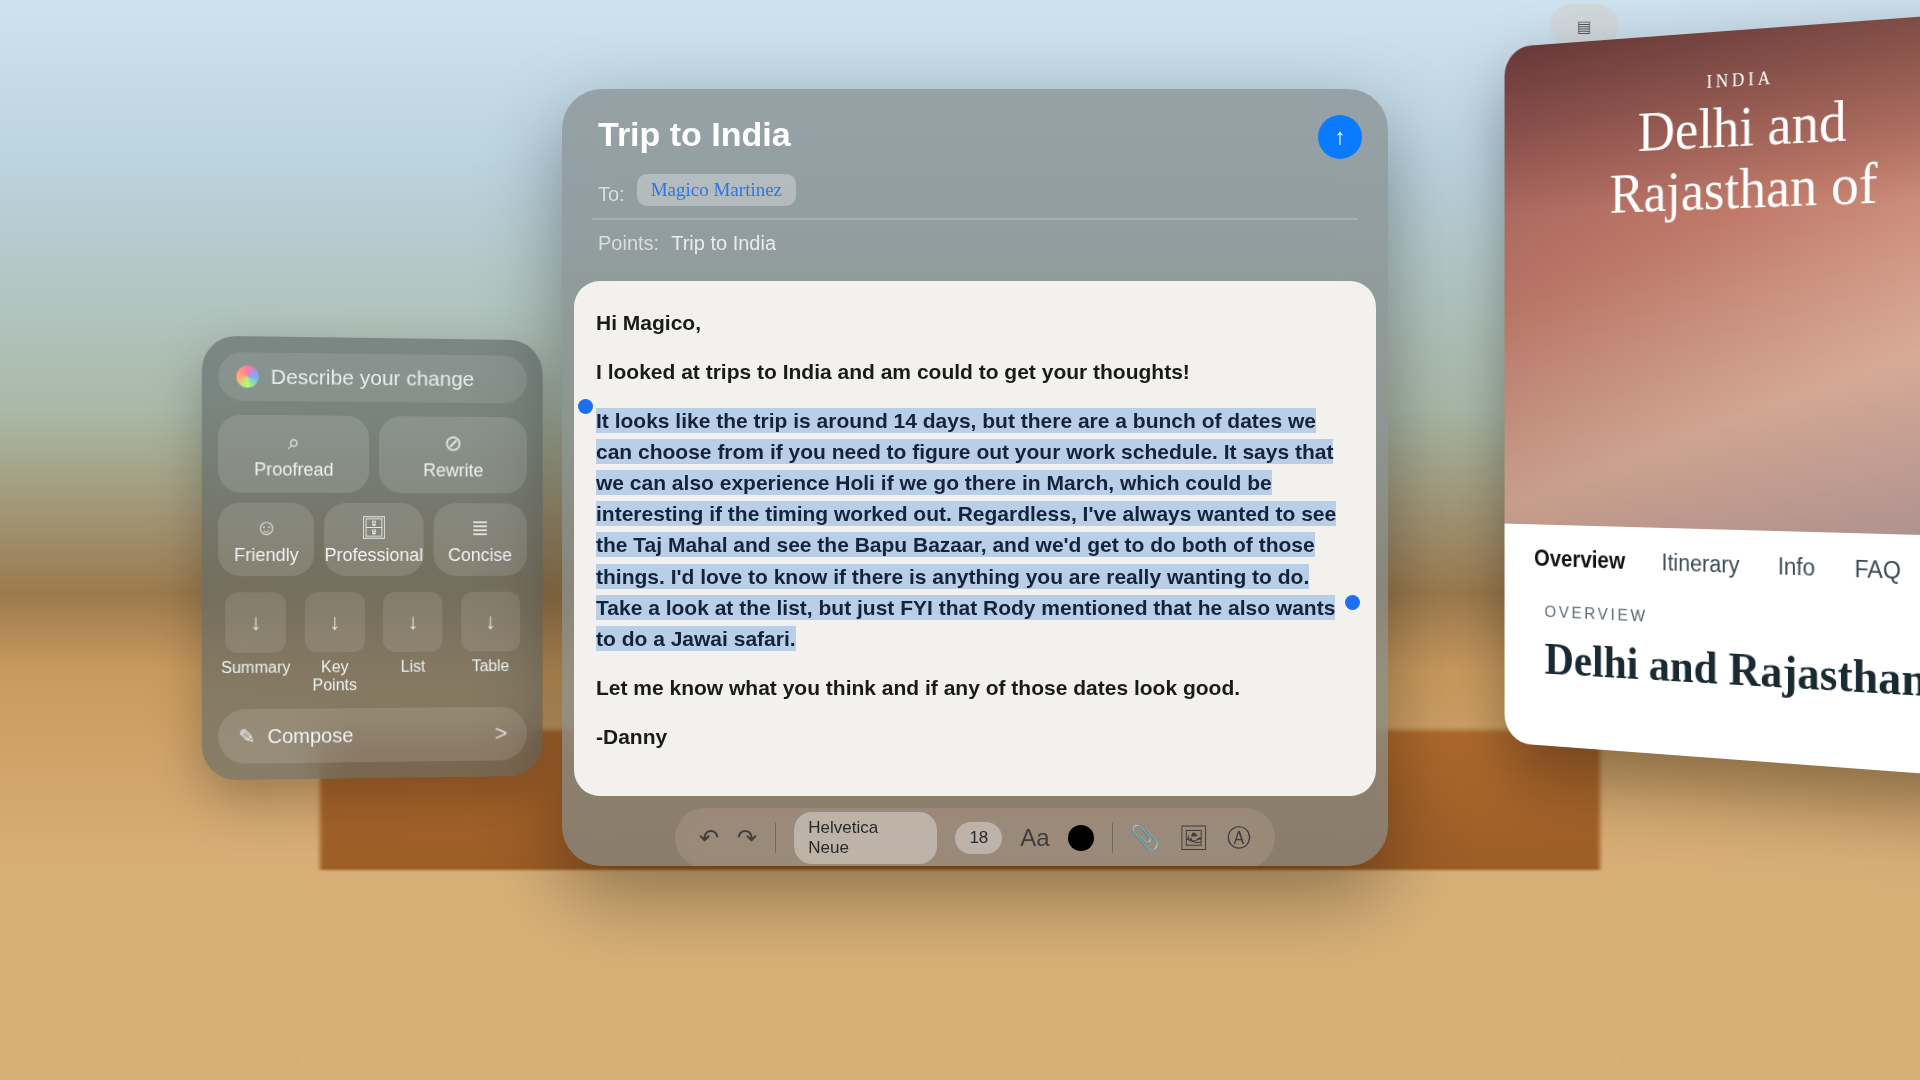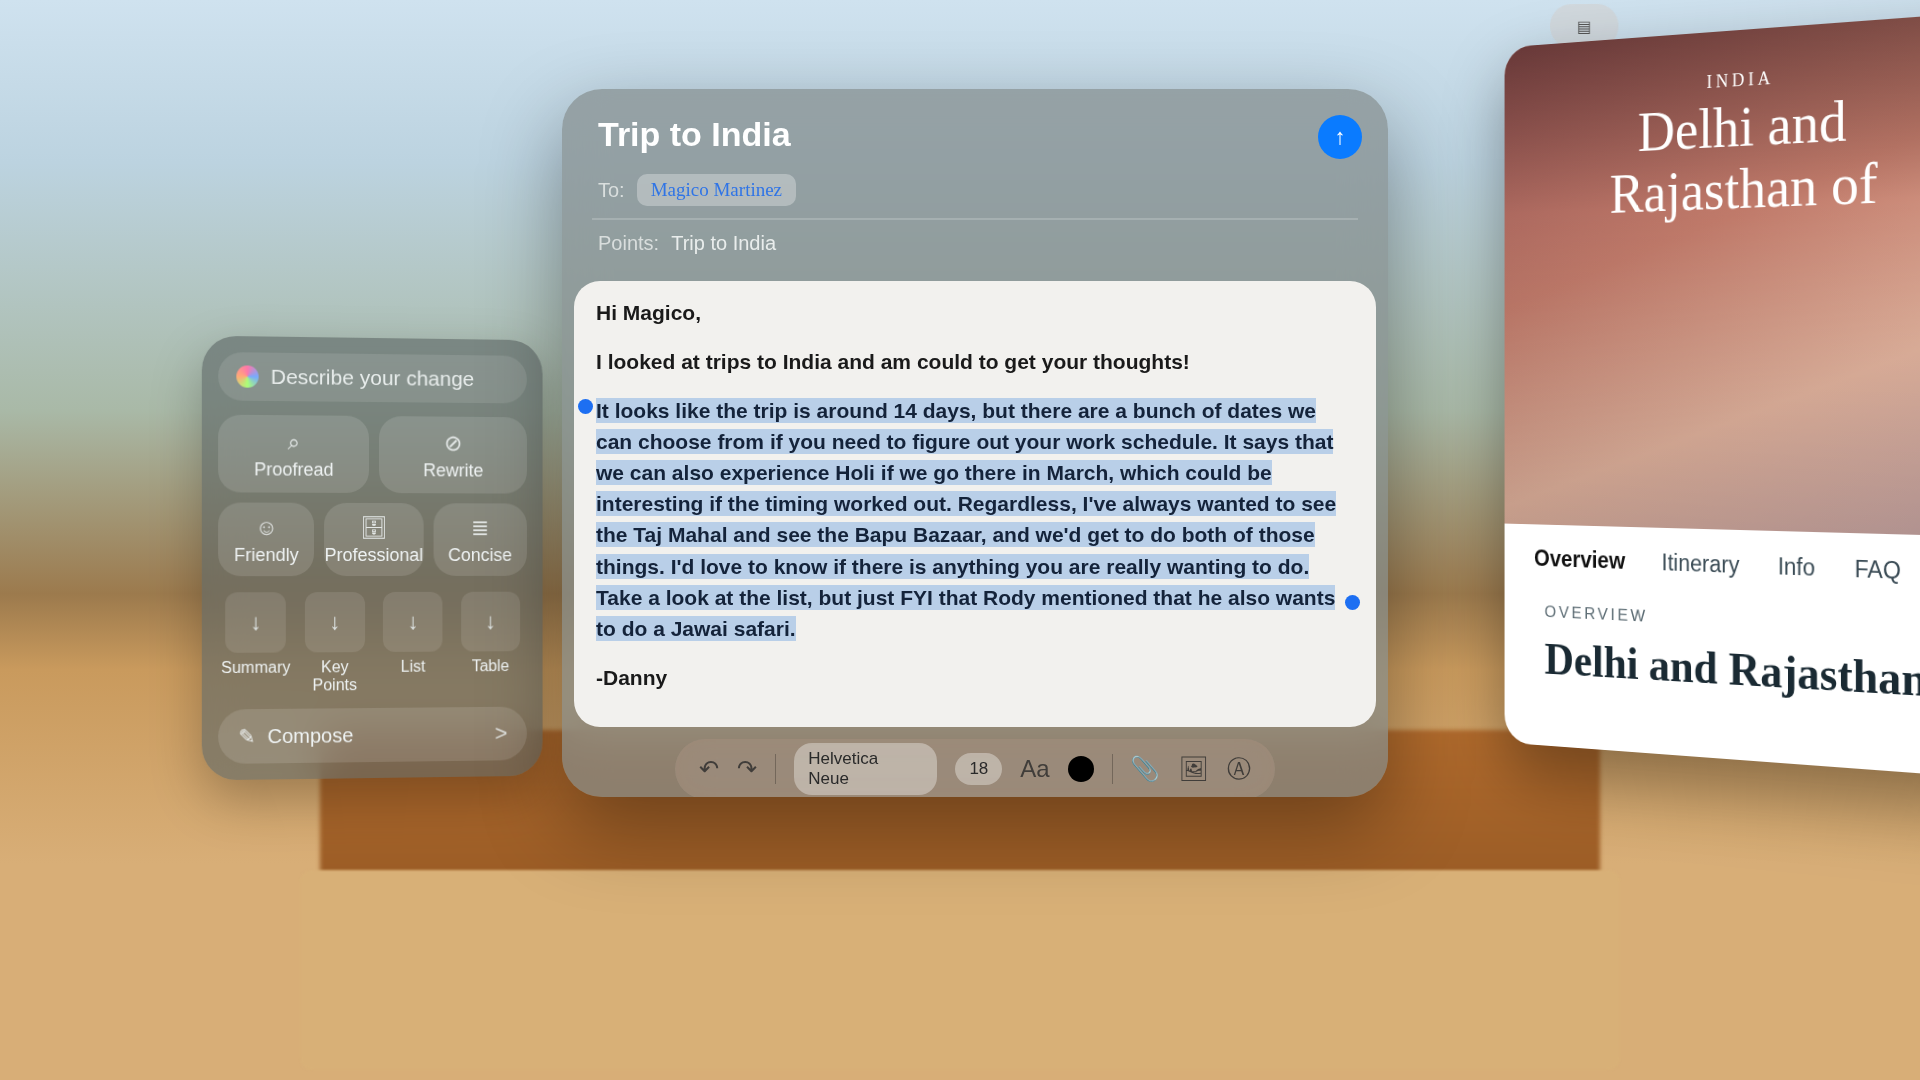--- a/index.html
+++ b/index.html
@@ -67,31 +67,31 @@
     overflow:hidden;
     margin-top:11px;
   }
   .mail-head { padding:26px 36px 8px; color:#fff; }
   .mail-title { font-size:34px; font-weight:700; }
   .send {
     position:absolute; right:26px; top:26px; width:44px;height:44px;border-radius:50%;
     background:#0a7bff; display:flex;align-items:center;justify-content:center;
     color:#fff; font-size:22px; cursor:pointer;
   }
-  .hrow { display:flex; align-items:center; gap:12px; padding:12px 36px; font-size:20px;}
+  .hrow { display:flex; align-items:flex-end; gap:12px; padding:12px 36px; font-size:20px;}
   .hlabel { color:#d9dedd; }
   .chip {
     background:rgba(255,255,255,0.30); color:#2f74e6; padding:5px 14px;
     border-radius:10px; font-size:19px;font-family:Liberation Serif, serif;
   }
   .hval { color:#e9edec; }
   .divider { height:1px;background:rgba(255,255,255,0.18);margin:0 30px;}
   .body-card {
     margin:14px 12px 70px; background:#f2f1ee; border-radius:26px;
-    padding:16px 22px; color:#1a1a1a; font-size:21px; line-height:1.48; font-weight:600;
+    padding:26px 22px; color:#1a1a1a; font-size:21px; line-height:1.48; font-weight:600;
     position:relative;
   }
   .body-card p { margin-bottom:18px; }
   .sel {
     background:#b9cfe8; color:#14233a;
     box-decoration-break:clone; padding:1px 0;text-align:right;
   }
   .handle { position:absolute; width:15px;height:15px;border-radius:50%;background:#1d6ff2;}
   .h-start{ left:4px; top:118px; }
   .h-end{ right:16px; top:314px; }
@@ -224,20 +224,21 @@
   <div class="hrow">
     <span class="hlabel">Points:</span>
     <span class="hval">Trip to India</span>
   </div>
 
   <div class="body-card">
     <div class="handle h-start"></div>
     <p>Hi Magico,</p>
     <p>I looked at trips to India and am could to get your thoughts!</p>
     <p><span class="sel">It looks like the trip is around 14 days, but there are a bunch of dates we can choose from if you need to figure out your work schedule. It says that we can also experience Holi if we go there in March, which could be interesting if the timing worked out. Regardless, I've always wanted to see the Taj Mahal and see the Bapu Bazaar, and we'd get to do both of those things.  I'd love to know if there is anything you are really wanting to do. Take a look at the list, but just FYI that Rody mentioned that he also wants to do a Jawai safari.</span></p>
+    <p>Let me know what you think and if any of those dates look good.</p>
     <p>-Danny</p>
     <div class="handle h-end"></div>
   </div>
 
   <div class="toolbar">
     <span class="tb-ic">↶</span>
     <span class="tb-ic">↷</span>
     <span class="tb-sep"></span>
     <span class="pill">Helvetica Neue</span>
     <span class="pill">18</span>

